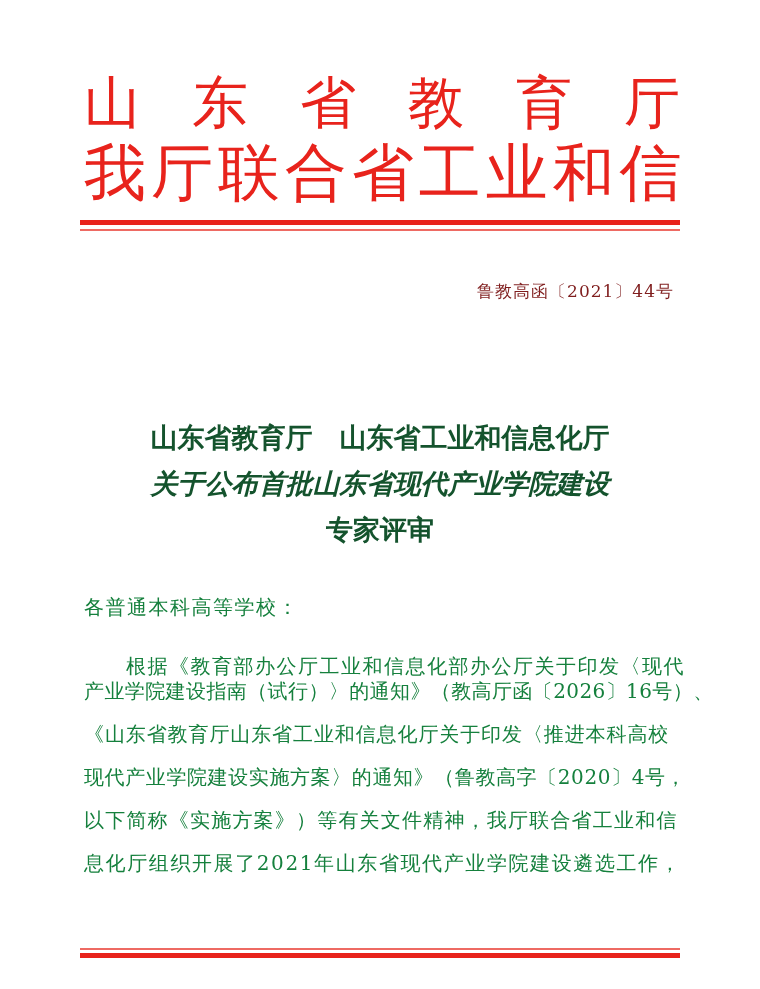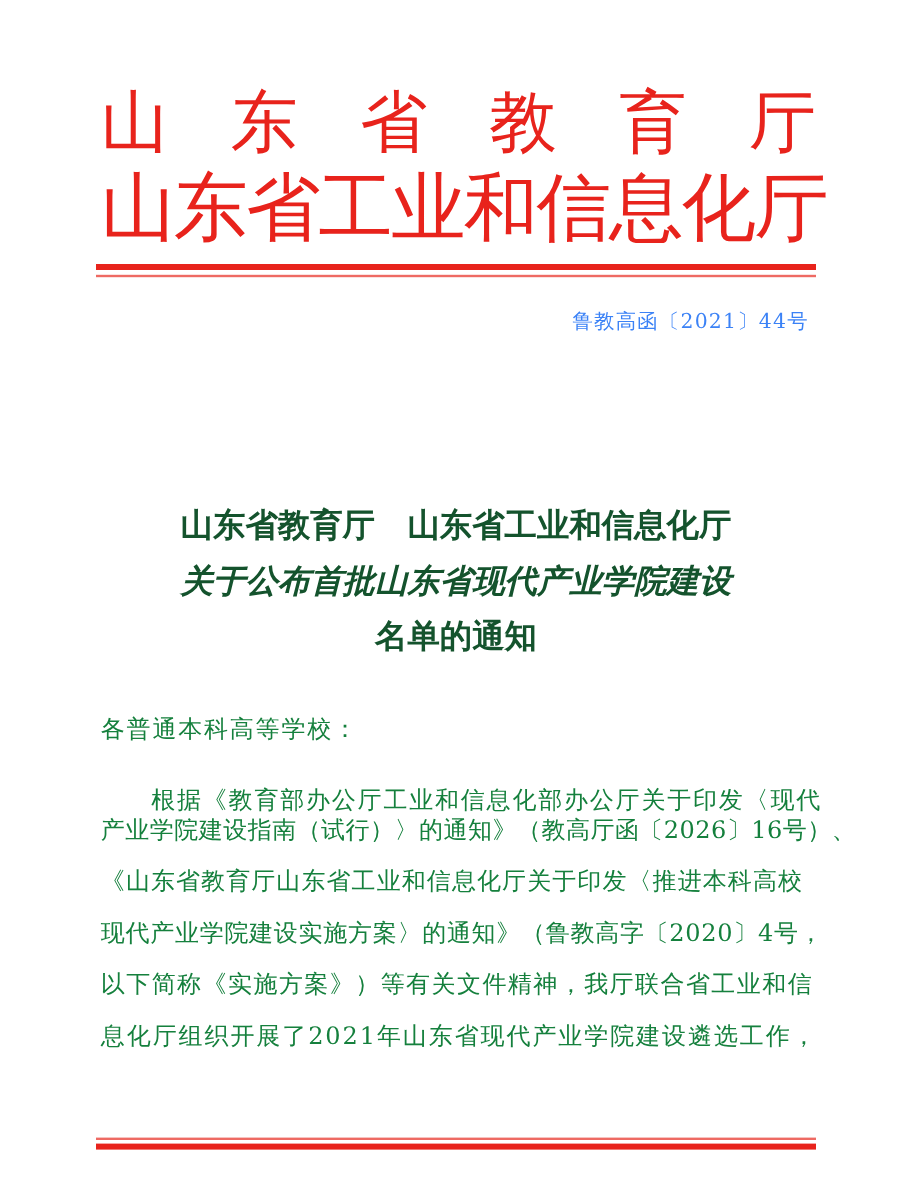--- a/index.html
+++ b/index.html
@@ -58,24 +58,24 @@
     width: 600px;
     background: #e8231c;
   }
   .rule-top-thick { top: 220px; height: 5px; }
   .rule-top-thin  { top: 229px; height: 1.5px; background: #ee6a63; }
   .rule-bot-thin  { top: 948px; height: 1.5px; background: #ee6a63; }
   .rule-bot-thick { top: 953px; height: 5px; }
 
   .doc-number {
     position: absolute;
-    top: 256px;
+    top: 280px;
     right: 86px;
     font-size: 17px;
-    color: #3b82f6;
+    color: #7f1d1d;
     letter-spacing: 1px;
     font-family: "DejaVu Serif", "Liberation Serif", serif;
   }
 
   .title {
     position: absolute;
     left: 80px;
     width: 600px;
     text-align: center;
     font-family: "DejaVu Serif", "Liberation Serif", serif;
@@ -116,31 +116,31 @@
   <div class="letterhead lh-line1">
     <span>山</span>
     <span>东</span>
     <span>省</span>
     <span>教</span>
     <span>育</span>
     <span>厅</span>
   </div>
 
   <div class="letterhead lh-line2">
-    <span style="width:100%;text-align:justify;text-align-last:justify;">山东省工业和信息化厅</span>
+    <span style="width:100%;text-align:justify;text-align-last:justify;">我厅联合省工业和信</span>
   </div>
 
   <div class="red-rule rule-top-thick"></div>
   <div class="red-rule rule-top-thin"></div>
 
   <div class="doc-number">鲁教高函〔2021〕44号</div>
 
   <div class="title title-1">山东省教育厅　山东省工业和信息化厅</div>
   <div class="title title-2">关于公布首批山东省现代产业学院建设</div>
-  <div class="title title-3">名单的通知</div>
+  <div class="title title-3">专家评审</div>
 
   <div class="body-text salutation">各普通本科高等学校：</div>
 
   <div class="body-text p-line l1">根据《教育部办公厅工业和信息化部办公厅关于印发〈现代</div>
   <div class="body-text p-line l2" style="letter-spacing:0.4px;">产业学院建设指南（试行）〉的通知》（教高厅函〔2026〕16号）、</div>
   <div class="body-text p-line l3" style="letter-spacing:0.9px;">《山东省教育厅山东省工业和信息化厅关于印发〈推进本科高校</div>
   <div class="body-text p-line l4" style="letter-spacing:0.6px;">现代产业学院建设实施方案〉的通知》（鲁教高字〔2020〕4号，</div>
   <div class="body-text p-line l5" style="letter-spacing:1.2px;">以下简称《实施方案》）等有关文件精神，我厅联合省工业和信</div>
   <div class="body-text p-line l6" style="letter-spacing:1.6px;">息化厅组织开展了2021年山东省现代产业学院建设遴选工作，</div>
 

